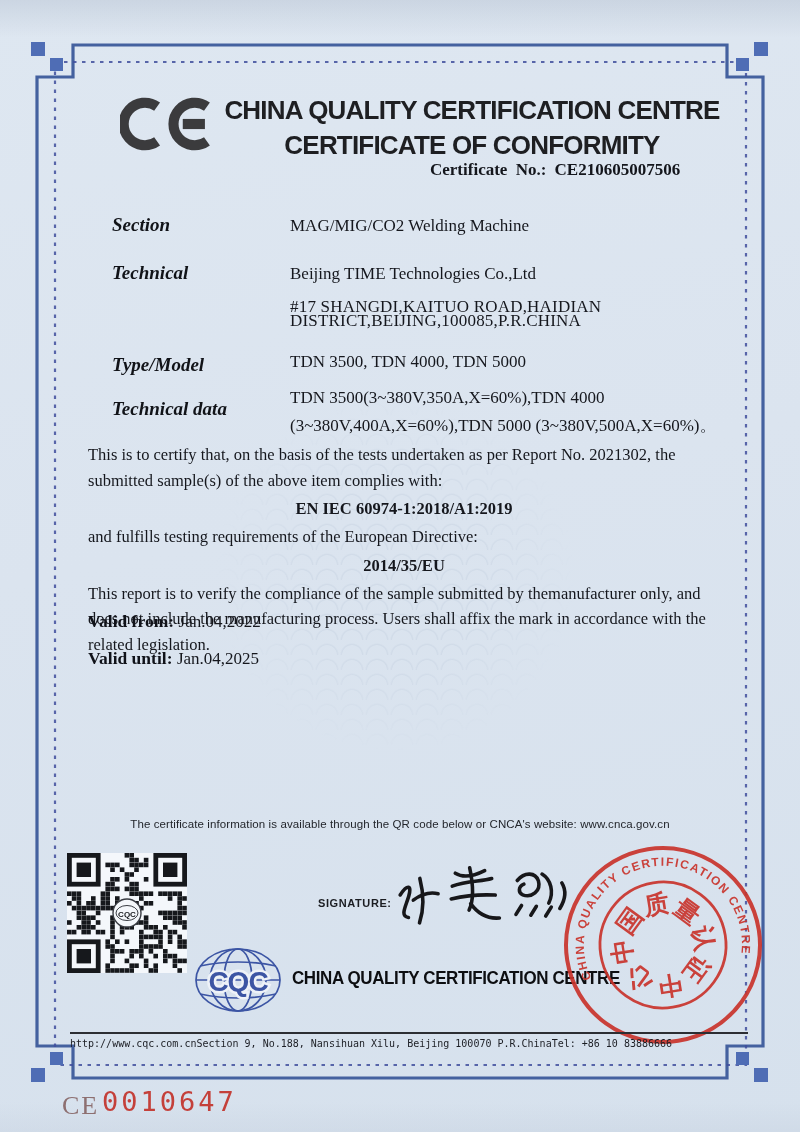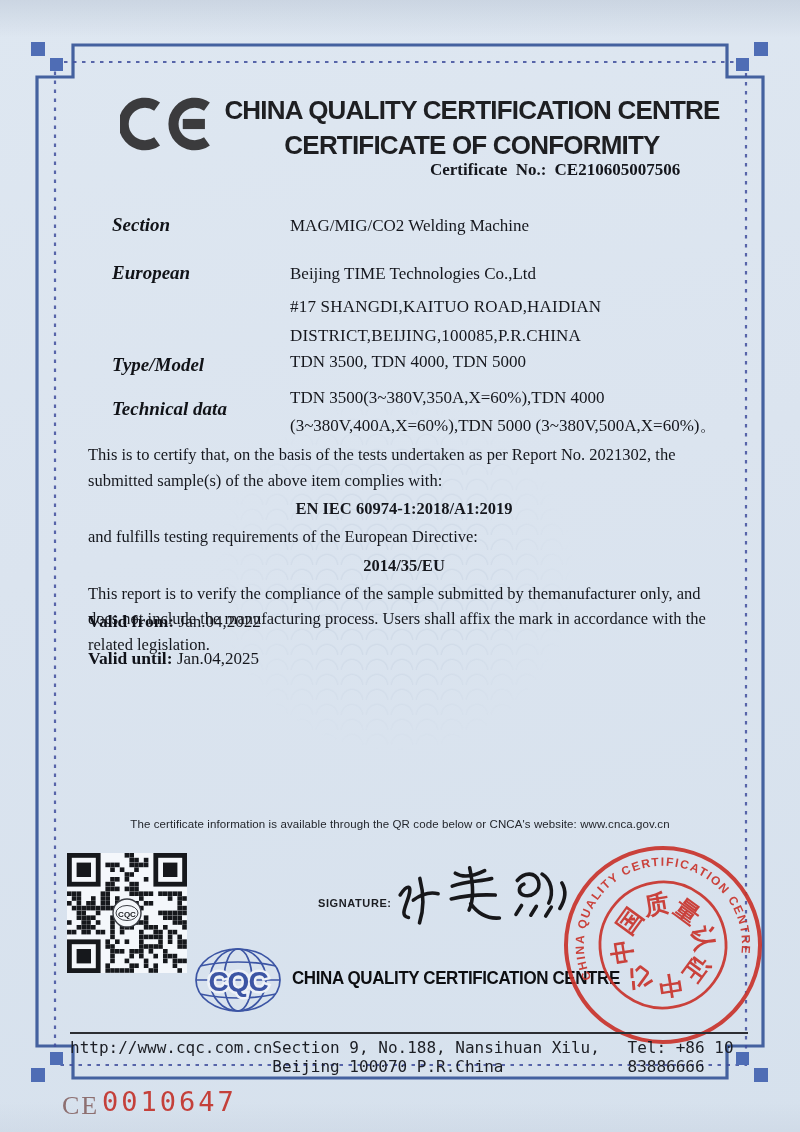--- a/index.html
+++ b/index.html
@@ -17,22 +17,22 @@
   .field-value{font-family:"Liberation Serif",serif;font-size:17px;color:#15171d;}
   .addr{letter-spacing:.2px;}
   .body-text{font-family:"Liberation Serif",serif;font-size:16.5px;color:#15171d;line-height:1.56;}
   .body-text p{margin:1px 0;}
   .center-bold{text-align:center;font-weight:700;margin:3px 0 2px 0 !important;}
   .valid-label{font-family:"Liberation Serif",serif;font-weight:700;font-size:17.5px;color:#101219;}
   .valid-value{font-family:"Liberation Serif",serif;font-size:17px;color:#15171d;font-weight:400;}
   .qr-note{font-size:11.5px;color:#23262c;text-align:center;letter-spacing:.1px;}
   .sig-label{font-size:11px;font-weight:700;letter-spacing:.6px;color:#1b1d22;}
   .issuer-name{font-size:17.5px;font-weight:700;letter-spacing:-0.4px;color:#0d0e11;transform:scaleX(.97);transform-origin:left;}
-  .footer-row{display:flex;justify-content:space-between;font-family:"DejaVu Sans Mono","Liberation Mono",monospace;
-              font-size:16px;color:#1c1e24;}
+  .footer-row{display:flex;justify-content:flex-start;font-family:"DejaVu Sans Mono","Liberation Mono",monospace;
+              font-size:10px;color:#1c1e24;}
   .serial-prefix{font-family:"Liberation Serif",serif;font-size:26px;color:#8d6f70;letter-spacing:2px;}
   .serial-number{font-family:"DejaVu Sans Mono","Liberation Mono",monospace;font-size:27px;font-weight:500;
                  color:#c4403a;letter-spacing:3px;}
 
   
   .watermark{left:215px;top:400px;width:360px;height:350px;border-radius:50%;opacity:.5;
       background-image:radial-gradient(circle at 12px 15px, rgba(0,0,0,0) 9.5px, rgba(148,166,192,.34) 10.3px, rgba(0,0,0,0) 12px);
       background-size:25px 15px;
       -webkit-mask-image:radial-gradient(circle,rgba(0,0,0,.9) 35%,rgba(0,0,0,0) 72%);
       mask-image:radial-gradient(circle,rgba(0,0,0,.9) 35%,rgba(0,0,0,0) 72%);
@@ -73,24 +73,24 @@
   <div class="abs title-line" style="left:222px;top:128px;width:500px;">CERTIFICATE OF CONFORMITY</div>
 
   <div class="abs certno" style="left:430px;top:160px;width:300px;">
     <span>Certificate No.:</span>
     <span>CE210605007506</span>
   </div>
 
   <div class="abs field-label" style="left:112px;top:214px;">Section</div>
   <div class="abs field-value" style="left:290px;top:216px;">MAG/MIG/CO2 Welding Machine</div>
 
-  <div class="abs field-label" style="left:112px;top:262px;">European</div>
+  <div class="abs field-label" style="left:112px;top:262px;">Technical</div>
   <div class="abs field-value" style="left:290px;top:264px;">Beijing TIME Technologies Co.,Ltd</div>
   <div class="abs field-value addr" style="left:290px;top:297px;">#17 SHANGDI,KAITUO ROAD,HAIDIAN</div>
-  <div class="abs field-value addr" style="left:290px;top:326px;">DISTRICT,BEIJING,100085,P.R.CHINA</div>
+  <div class="abs field-value addr" style="left:290px;top:311px;">DISTRICT,BEIJING,100085,P.R.CHINA</div>
 
   <div class="abs field-label" style="left:112px;top:354px;">Type/Model</div>
   <div class="abs field-value" style="left:290px;top:352px;">TDN 3500, TDN 4000, TDN 5000</div>
 
   <div class="abs field-label" style="left:112px;top:398px;">Technical data</div>
   <div class="abs field-value" style="left:290px;top:384px;width:432px;line-height:1.62;">TDN 3500(3~380V,350A,X=60%),TDN 4000 (3~380V,400A,X=60%),TDN 5000 (3~380V,500A,X=60%)。</div>
 
   <div class="abs body-text" style="left:88px;top:441px;width:632px;">
     <p>This is to certify that, on the basis of the tests undertaken as per Report No. 2021302, the submitted sample(s) of the above item complies with:</p>
     <p class="center-bold">EN IEC 60974-1:2018/A1:2019</p>

